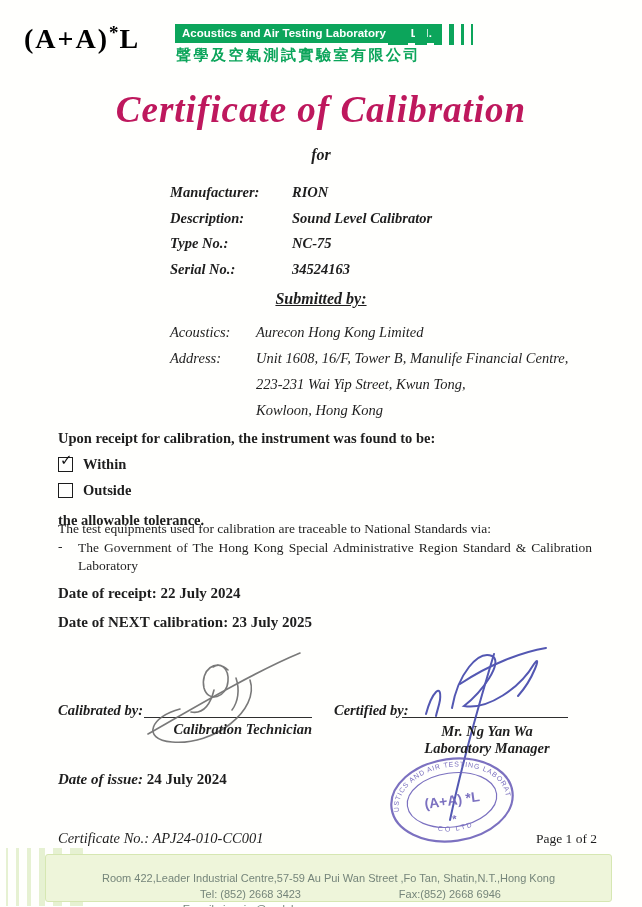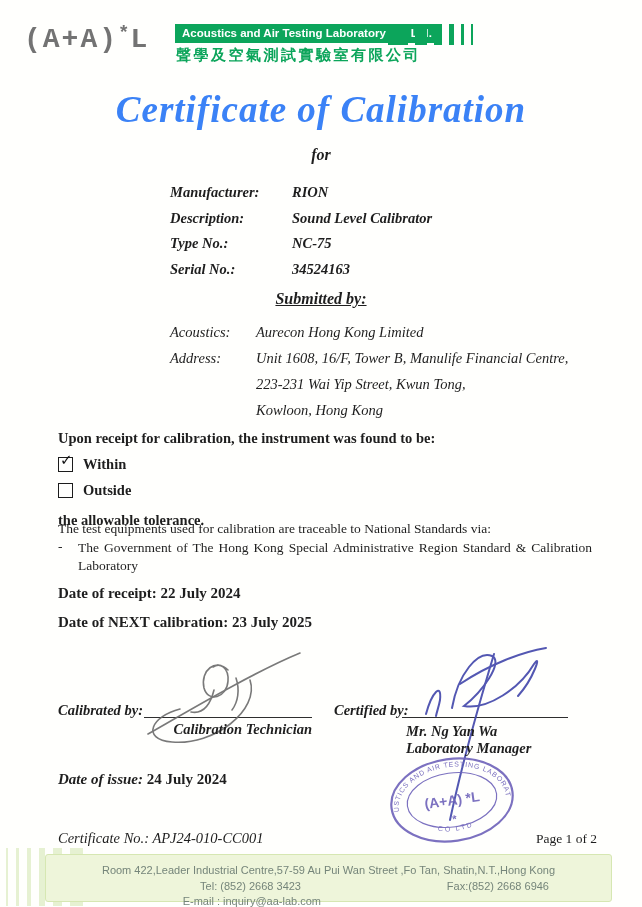--- a/index.html
+++ b/index.html
@@ -2,38 +2,38 @@
 <html><head>
 <meta charset="utf-8">
 <style>
   html,body{margin:0;padding:0;background:#9a9a9a;}
   .page{
     position:relative;width:642px;height:907px;background:#fffffd;
     font-family:"Liberation Serif","DejaVu Serif",serif;color:#1e1e1e;
     overflow:hidden;margin:0 auto;box-shadow:0 0 6px rgba(0,0,0,.35);
   }
   
-  .logo{position:absolute;left:24px;top:22px;color:#737373;
-    font-family:Liberation Mono, monospace;font-weight:bold;
+  .logo{position:absolute;left:24px;top:22px;color:#000000;
+    font-family:Liberation Serif, serif;font-weight:bold;
     font-size:28px;letter-spacing:2px;white-space:nowrap;}
   .logo .star{font-size:19px;vertical-align:9px;letter-spacing:1px;}
   .banner-en{position:absolute;left:175px;top:24px;background:#0ca55b;color:#fff;
     font-family:"Liberation Sans","DejaVu Sans",sans-serif;font-weight:bold;
     font-size:11.5px;line-height:19px;padding:0 7px;white-space:nowrap;}
   .banner-zh{position:absolute;left:176px;top:46px;color:#0ca55b;
     font-family:"Liberation Sans","DejaVu Sans",sans-serif;font-weight:bold;
     font-size:15px;letter-spacing:2.5px;white-space:nowrap;}
   .bars{position:absolute;left:388px;top:24px;display:flex;gap:7px;align-items:flex-start;}
   .bars i{display:block;height:21px;background:#0ca55b;}
   .bars i:nth-child(1){width:20px;}.bars i:nth-child(2){width:12px;}
   .bars i:nth-child(3){width:8px;}.bars i:nth-child(4){width:5px;}
   .bars i:nth-child(5){width:3px;}.bars i:nth-child(6){width:2px;}
   
   .title{position:absolute;left:0;top:88px;width:100%;text-align:center;
-    font-size:37px;font-weight:bold;font-style:italic;color:#3b82f6;letter-spacing:1px;}
+    font-size:37px;font-weight:bold;font-style:italic;color:#be185d;letter-spacing:1px;}
   .for{position:absolute;left:0;top:146px;width:100%;text-align:center;
     font-size:16px;font-weight:bold;font-style:italic;}
   
   .inst{position:absolute;left:170px;top:184px;font-size:14.5px;font-weight:bold;font-style:italic;}
   .inst .row{display:flex;margin-bottom:8.5px;}
   .inst .lab{width:122px;}
   
   .submitted{position:absolute;left:0;top:290px;width:100%;text-align:center;
     font-size:16px;font-weight:bold;font-style:italic;text-decoration:underline;}
   .cust{position:absolute;left:170px;top:324px;font-size:14.5px;font-style:italic;}
@@ -68,23 +68,23 @@
     transform:rotate(-8deg);opacity:.92;}
   
   .issue{position:absolute;left:58px;top:771px;font-size:15px;font-weight:bold;}
   .issue .lab{font-style:italic;}
   .certno{position:absolute;left:58px;top:830px;font-size:14.5px;font-style:italic;}
   .pageno{position:absolute;left:536px;top:831px;font-size:13.5px;}
   
   .footer{position:absolute;left:45px;top:854px;width:567px;height:48px;
     background:#eef5da;border:1px solid #d6e7b2;border-radius:3px;
     font-family:"Liberation Sans","DejaVu Sans",sans-serif;font-size:11px;
-    color:#75857a;line-height:15.5px;padding-top:8px;box-sizing:border-box;}
+    color:#75857a;line-height:15.5px;padding-top:16px;box-sizing:border-box;}
   .footer .l1{text-align:center;}
-  .footer .l2,.footer .l3{display:flex;gap:48px;}
+  .footer .l2,.footer .l3{display:flex;}
   .footer .l2 span:nth-child(1){flex:0 0 255px;text-align:right;}
   .footer .l2 span:nth-child(2){flex:0 0 200px;text-align:right;}
   .footer .l3 span:nth-child(1){flex:0 0 275px;text-align:right;}
   .footer .l3 span:nth-child(2){flex:0 0 178px;text-align:left;}
   .corner-bars{position:absolute;left:6px;bottom:1px;display:flex;gap:8px;align-items:flex-end;}
   .corner-bars i{display:block;height:58px;background:#e6f1d2;}
   .corner-bars i:nth-child(1){width:2px;}.corner-bars i:nth-child(2){width:3px;}
   .corner-bars i:nth-child(3){width:4px;}.corner-bars i:nth-child(4){width:6px;}
   .corner-bars i:nth-child(5){width:9px;}.corner-bars i:nth-child(6){width:13px;}
 </style>
@@ -185,21 +185,21 @@
   <div class="siglabel" style="left:334px;top:702px;">Certified by:</div>
   <div class="sigline" style="left:402px;top:676px;width:166px;height:41px;"></div>
   <svg class="sig" style="left:396px;top:642px;" width="185" height="190" viewBox="0 0 185 190">
     <g fill="none" stroke="#4a4fae" stroke-width="2" stroke-linecap="round" opacity="0.95">
       <path d="M30,72 C36,50 46,40 44,58 C43,64 41,69 40,74"></path>
       <path d="M56,66 C62,32 82,8 96,14 C108,20 86,50 68,64 C92,68 124,46 138,22 C146,10 138,36 122,54"></path>
       <path d="M64,42 C94,22 126,10 150,6"></path>
       <path d="M98,12 C86,52 68,112 54,178"></path>
     </g>
   </svg>
-  <div class="sigrole" style="left:406px;top:723px;width:162px;text-align:left;">
+  <div class="sigrole" style="left:406px;top:723px;width:162px;text-align:center;">
     <div>Mr. Ng Yan Wa</div>
     <div>Laboratory Manager</div>
   </div>
 
   <svg class="stamp" viewBox="0 0 132 94">
     <defs>
       <path id="arcTop" d="M 12,50 A 54,36 0 0 1 120,50"></path>
       <path id="arcBottom" d="M 24,52 A 42,26 0 0 0 108,52"></path>
     </defs>
     <g stroke="#7166bb" fill="none">

